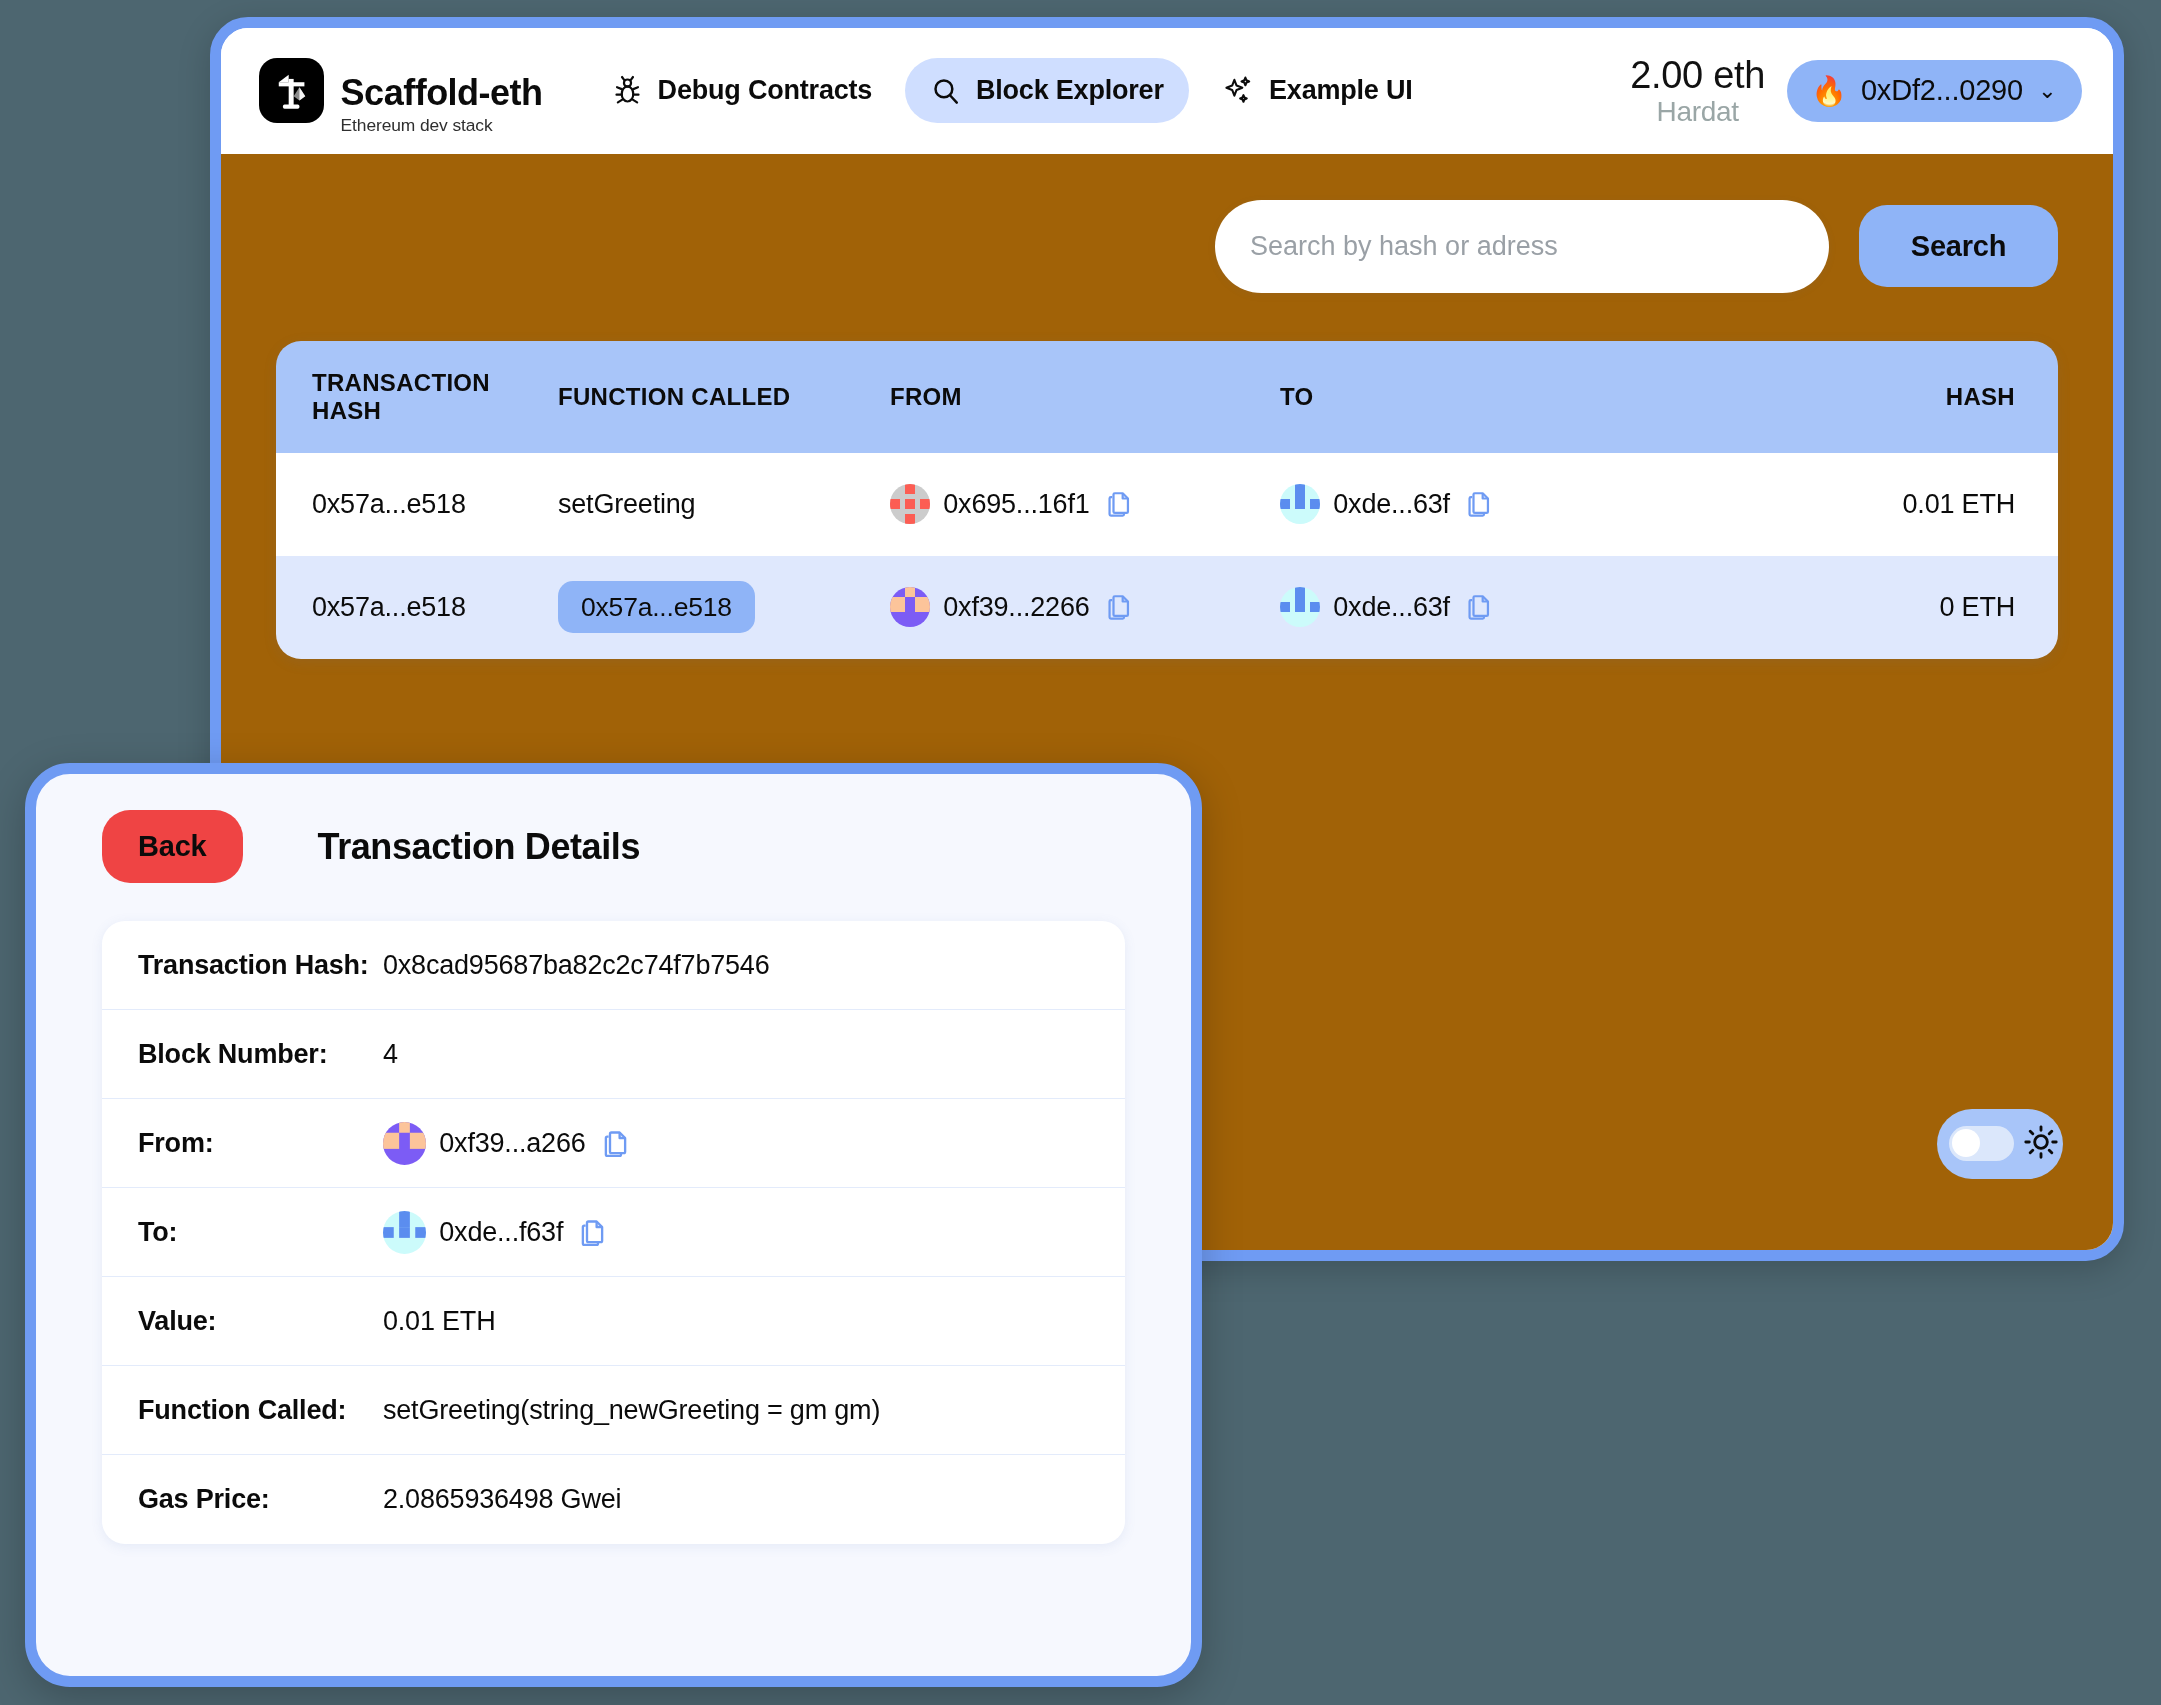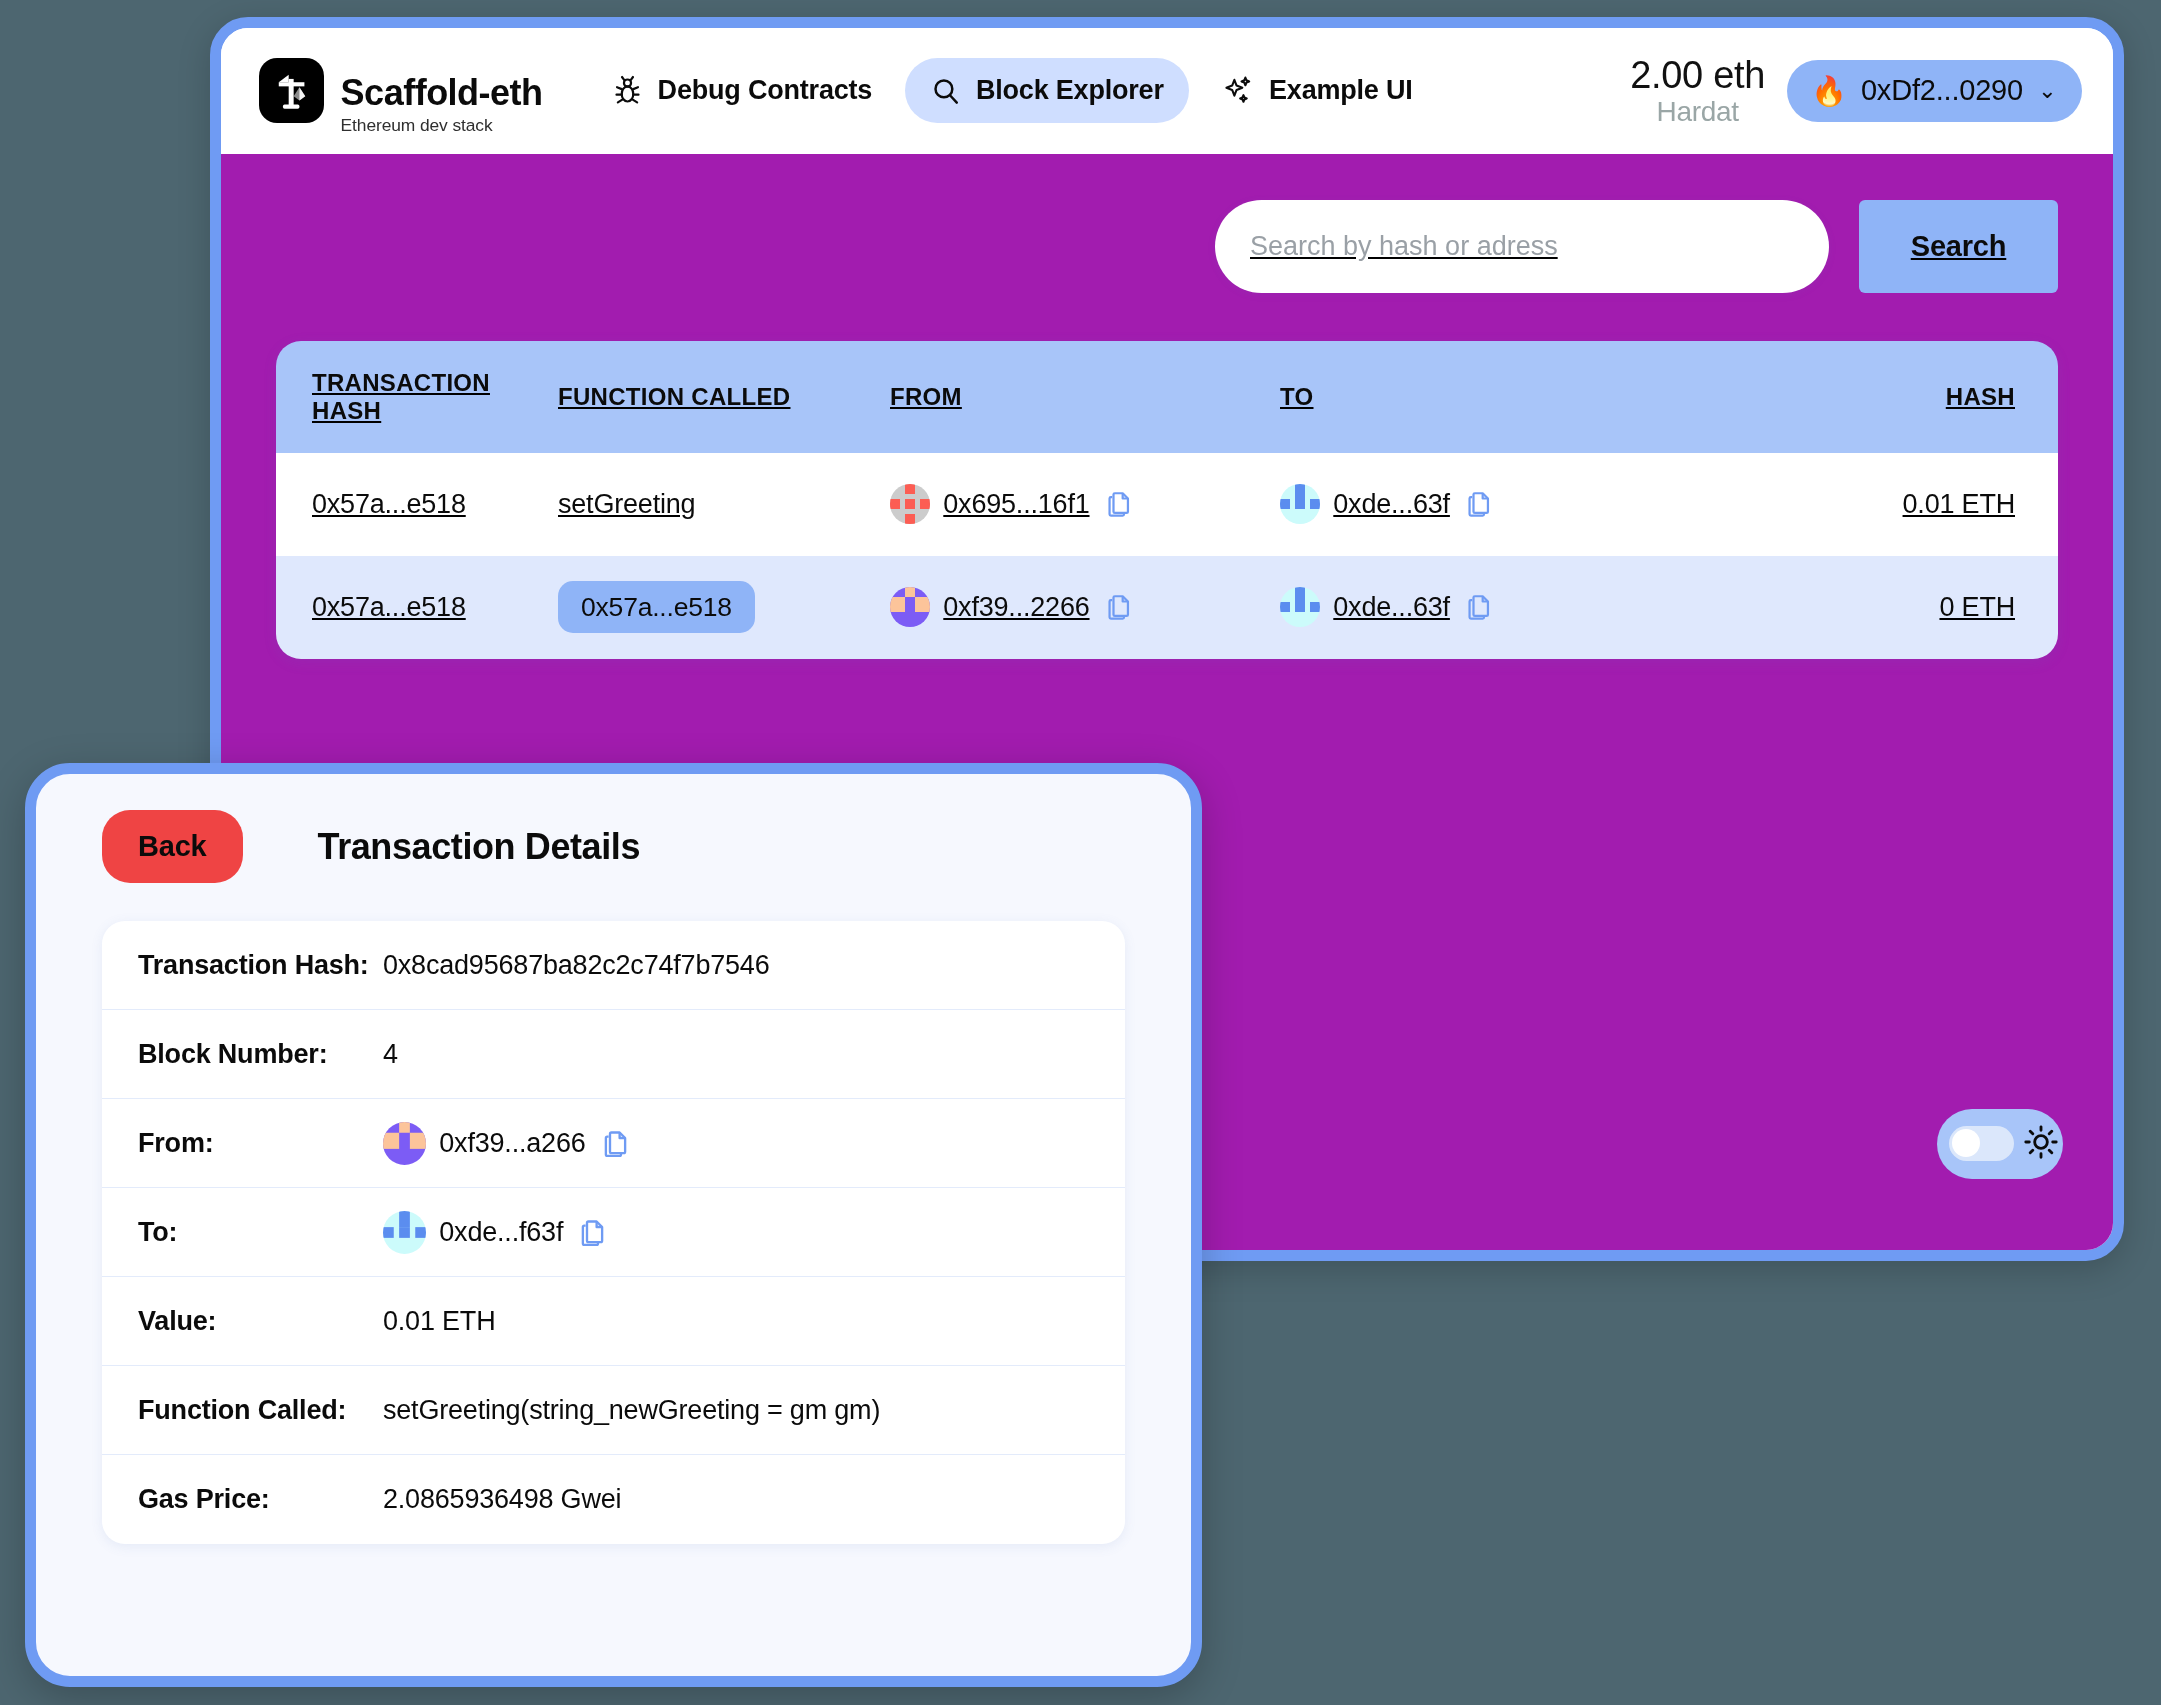--- a/index.html
+++ b/index.html
@@ -120,23 +120,22 @@
     color: #0b0b0b;
     cursor: pointer;
     letter-spacing: -0.2px;
   }
   .account-caret { font-size: 22.4px; margin-left: 1.7px; }
 
   
   #content {
     position: relative;
     height: calc(100% - 126px);
-    background: #a21caf;
+    background: #a16207;
     padding: 46px 55px 0 55px;
-    text-decoration: underline;
   }
 
   .search-row {
     display: flex;
     justify-content: flex-end;
     align-items: center;
     gap: 30px;
     margin-bottom: 48px;
   }
   .search-input {
@@ -147,23 +146,23 @@
     border: none;
     outline: none;
     padding: 0 35px;
     font-size: 27px;
     color: #111;
     font-family: "Liberation Sans", sans-serif;
     box-shadow: 0 1.7px 8.3px rgba(90,120,190,0.08);
   }
   .search-input::placeholder { color: #9aa0a6; }
   .search-button {
-    height: 93px;
+    height: 82px;
     min-width: 199px;
-    border-radius: 6px;
+    border-radius: 28px;
     background: #8fb4f7;
     border: none;
     font-size: 29px;
     font-weight: 700;
     color: #0b0b0b;
     cursor: pointer;
     font-family: "Liberation Sans", sans-serif;
     letter-spacing: -0.2px;
   }
 

